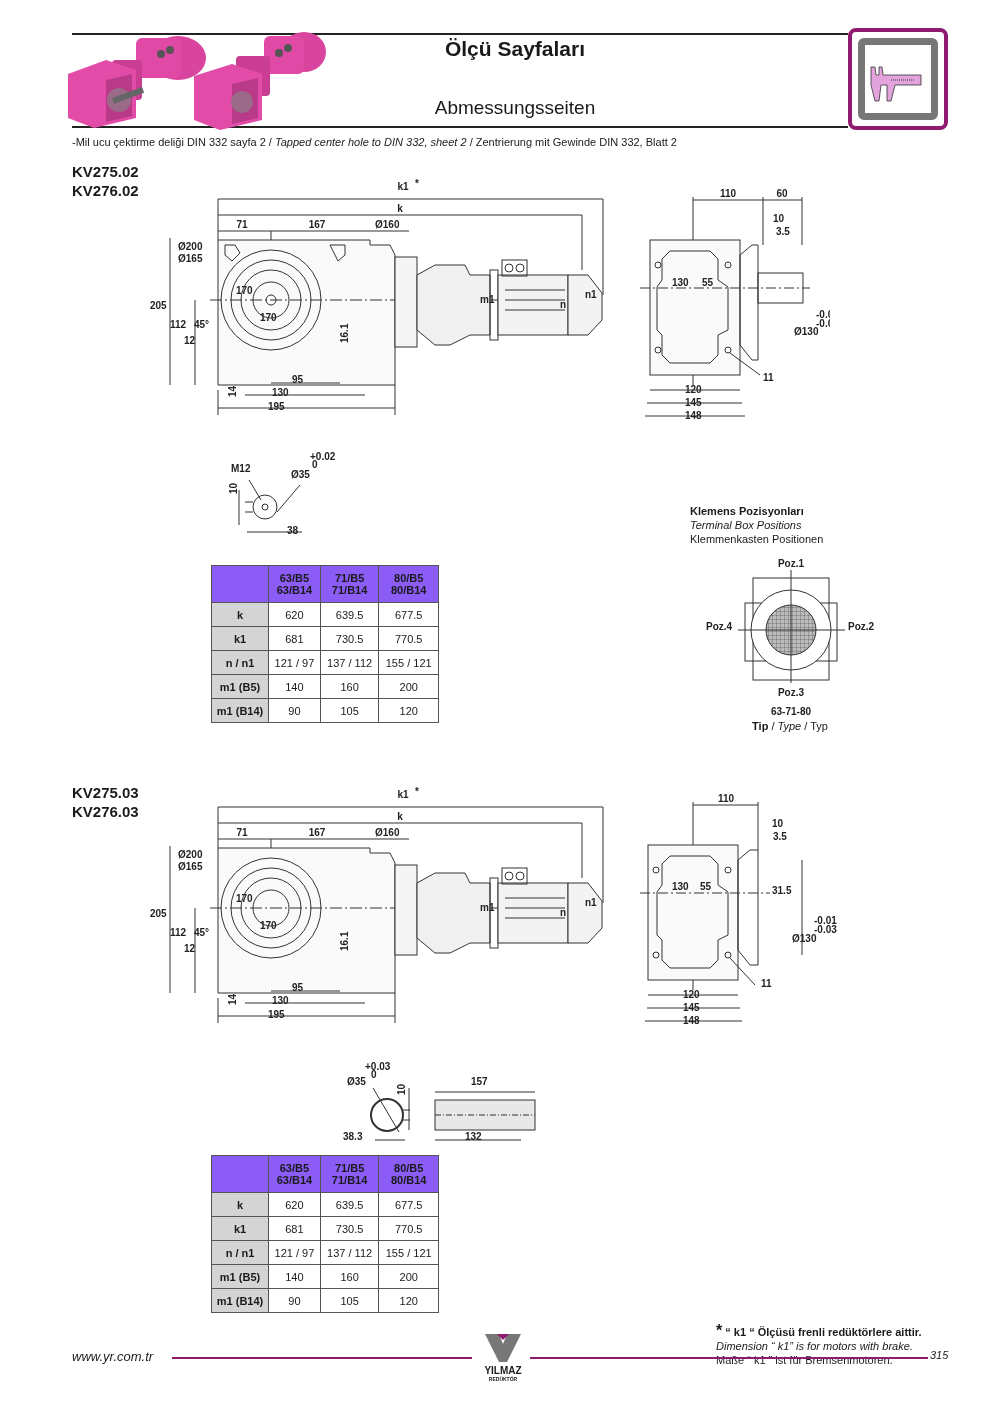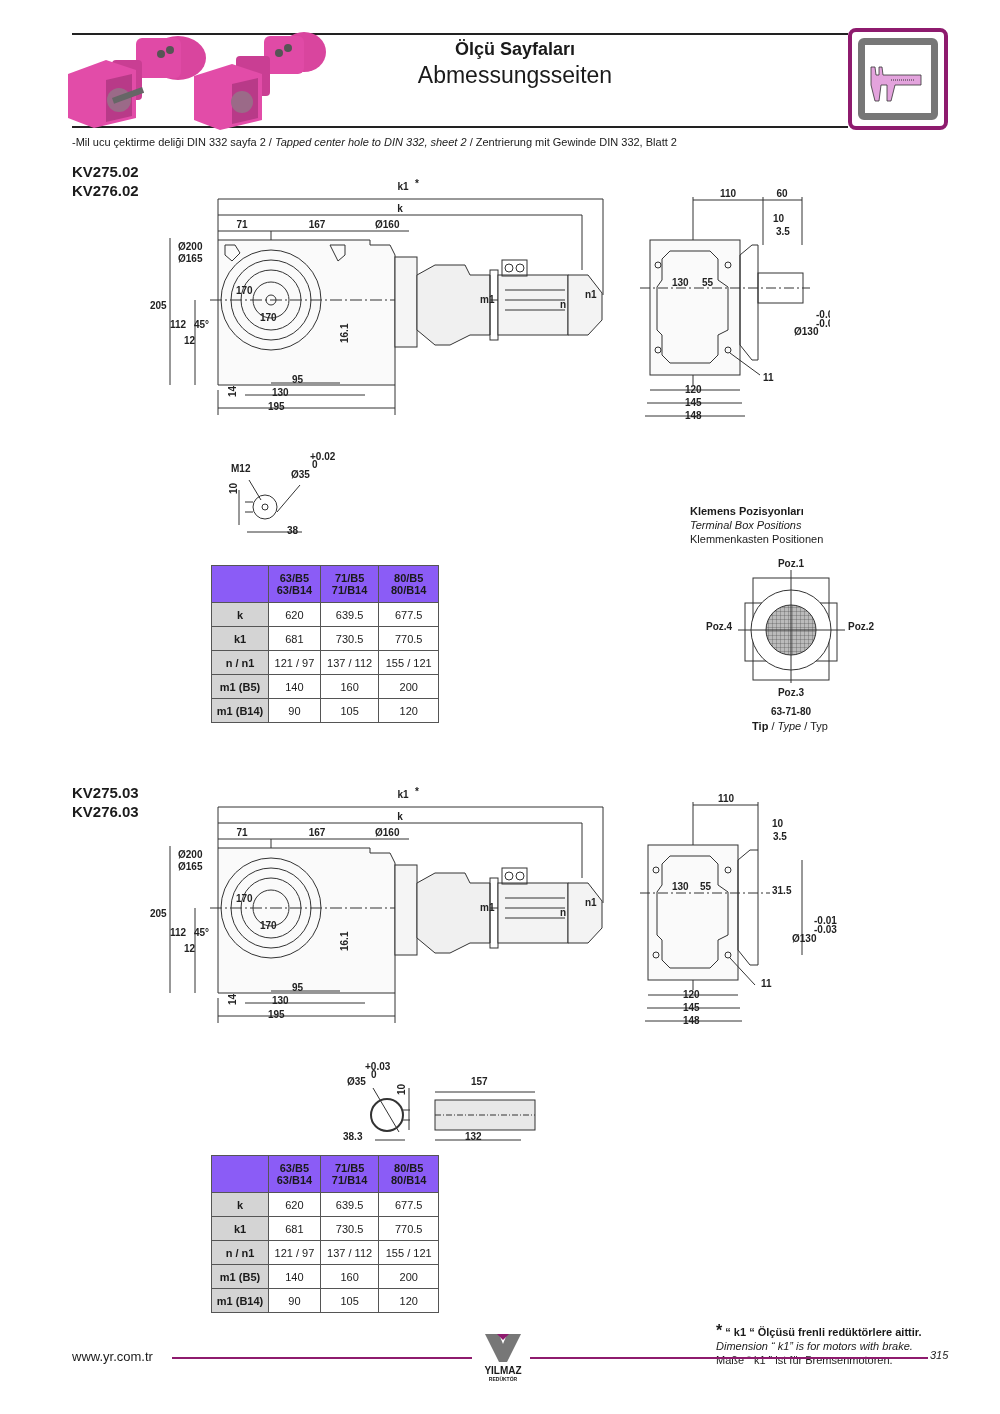--- a/index.html
+++ b/index.html
@@ -1,35 +1,35 @@
 <!DOCTYPE html>
 <html><head>
 <meta charset="utf-8">
 <style>
   html, body { margin:0; padding:0; background:#fff; }
   body { width:1000px; height:1414px; position:relative; overflow:hidden;
          font-family:"Liberation Sans", sans-serif; color:#1a1a1a; }
   .abs { position:absolute; }
   .hline { position:absolute; height:2px; background:#222; }
   .title-block { position:absolute; left:360px; width:310px; top:36px; text-align:center; }
-  .t1 { font-size:18px; font-weight:bold; line-height:26px; }
+  .t1 { font-size:21px; font-weight:bold; line-height:26px; }
   .t2 { font-size:21px; font-style:italic; line-height:26px; }
-  .t3 { font-size:23px; line-height:26px; }
+  .t3 { font-size:19px; line-height:26px;margin-top:33px; }
   .note { position:absolute; left:72px; top:136px; font-size:11px; }
   .note b { font-weight:normal; }
   .note i { font-style:italic; }
   .model { position:absolute; font-weight:bold; font-size:15px; line-height:19px; }
   svg text { font-family:"Liberation Sans", sans-serif; font-size:10px; font-weight:bold; fill:#222; }
   table.dim { position:absolute; border-collapse:collapse; font-size:11px; }
   table.dim td, table.dim th { border:1px solid #555; text-align:center; padding:0; }
   table.dim th { background:#8b5cf6; font-weight:bold; }
   table.dim td.rh { background:#d4d4d4; font-weight:bold; }
   table.dim td { height:23px; }
   .tb { position:absolute; left:690px; top:504px; width:205px; text-align:left; font-size:11px; line-height:14px; }
-  .footer-url { position:absolute; left:72px; top:1349px; font-size:13px; }
+  .footer-url { position:absolute; left:72px; top:1349px; font-size:13px; font-style:italic; }
   .page-no { position:absolute; left:930px; top:1349px; font-size:11px;font-style:italic; }
   .footnote { position:absolute; left:716px; top:1287px; font-size:11px; line-height:14px;margin-top:37px; }
 </style>
 </head>
 <body>
 
 <div class="hline" style="left:72px; top:33px; width:776px;"></div>
 <div class="hline" style="left:72px; top:126px; width:776px;"></div>
 
 <svg class="abs" style="left:66px; top:18px;" width="260" height="112" viewBox="0 0 260 112">

